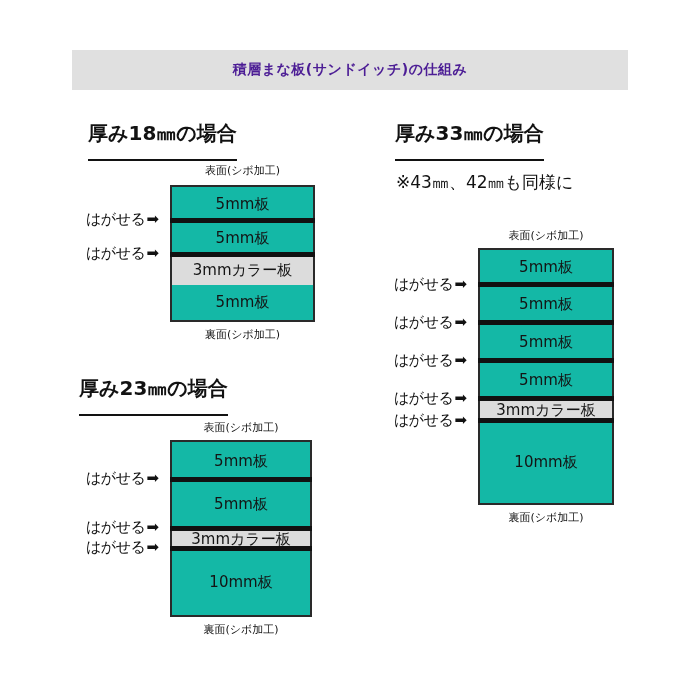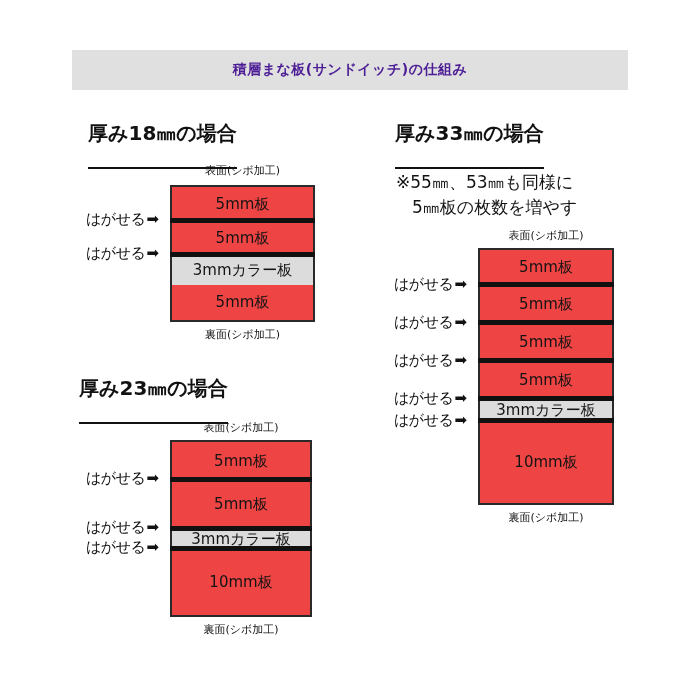--- a/index.html
+++ b/index.html
@@ -37,21 +37,21 @@
   }
 
   
   .section-heading {
     position: absolute;
     font-size: 20px;
     font-weight: bold;
     color: #121212;
     white-space: nowrap;
     border-bottom: 2px solid #121212;
-    padding-bottom: 20px;
+    padding-bottom: 12px;
     letter-spacing: 0px;
   }
 
   
   .note {
     position: absolute;
     font-size: 17px;
     line-height: 1.45;
     color: #121212;
     white-space: nowrap;
@@ -64,21 +64,21 @@
     box-sizing: border-box;
     border: 2px solid #2a2a2a;
     background: #ffffff;
   }
   .layer {
     position: relative;
     box-sizing: border-box;
     display: flex;
     align-items: center;
     justify-content: center;
-    background: #ef4444;
+    background: #14b8a6;
     font-size: 15px;
     color: #141414;
     white-space: nowrap;
   }
   .layer.color-board {
     background: #dcdcdc;
   }
   
   .layer.sep::before {
     content: "";
@@ -184,22 +184,21 @@
 <div class="peel" style="left:86px; top:547px;">
   <span class="peel-text">はがせる</span>
   <span class="arrow-icon">➡</span>
 </div>
 
 <div class="face-label" style="left:170px; top:622px; width:142px;">裏面(シボ加工)</div>
 
 <div class="section-heading" style="left:395px; top:120px;">厚み33㎜の場合</div>
 
 <div class="note" style="left:396px; top:170px;">
-  <span>※55㎜、53㎜も同様に</span>
-  <span class="note-line-2">5㎜板の枚数を増やす</span>
+  <span>※43㎜、42㎜も同様に</span>
 </div>
 
 <div class="face-label" style="left:478px; top:228px; width:136px;">表面(シボ加工)</div>
 
 <div class="stack" style="left:478px; top:248px; width:136px; height:257px;">
   <div class="layer" style="height:35px;">
     <span>5mm板</span>
   </div>
   <div class="layer sep" style="height:38px;">
     <span>5mm板</span>

